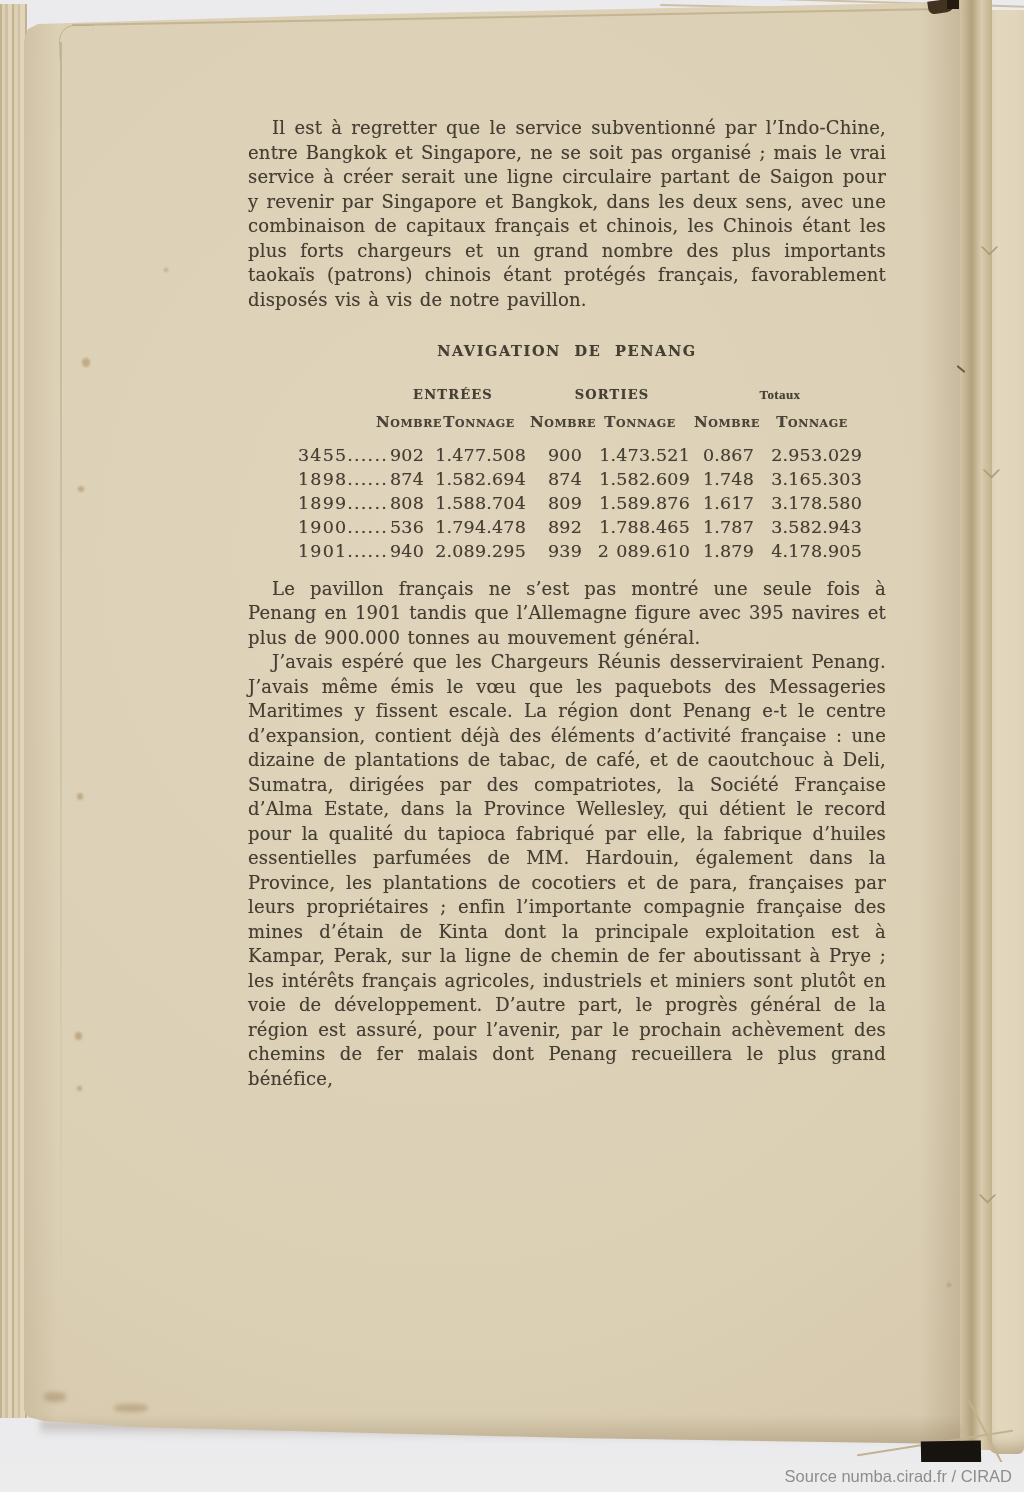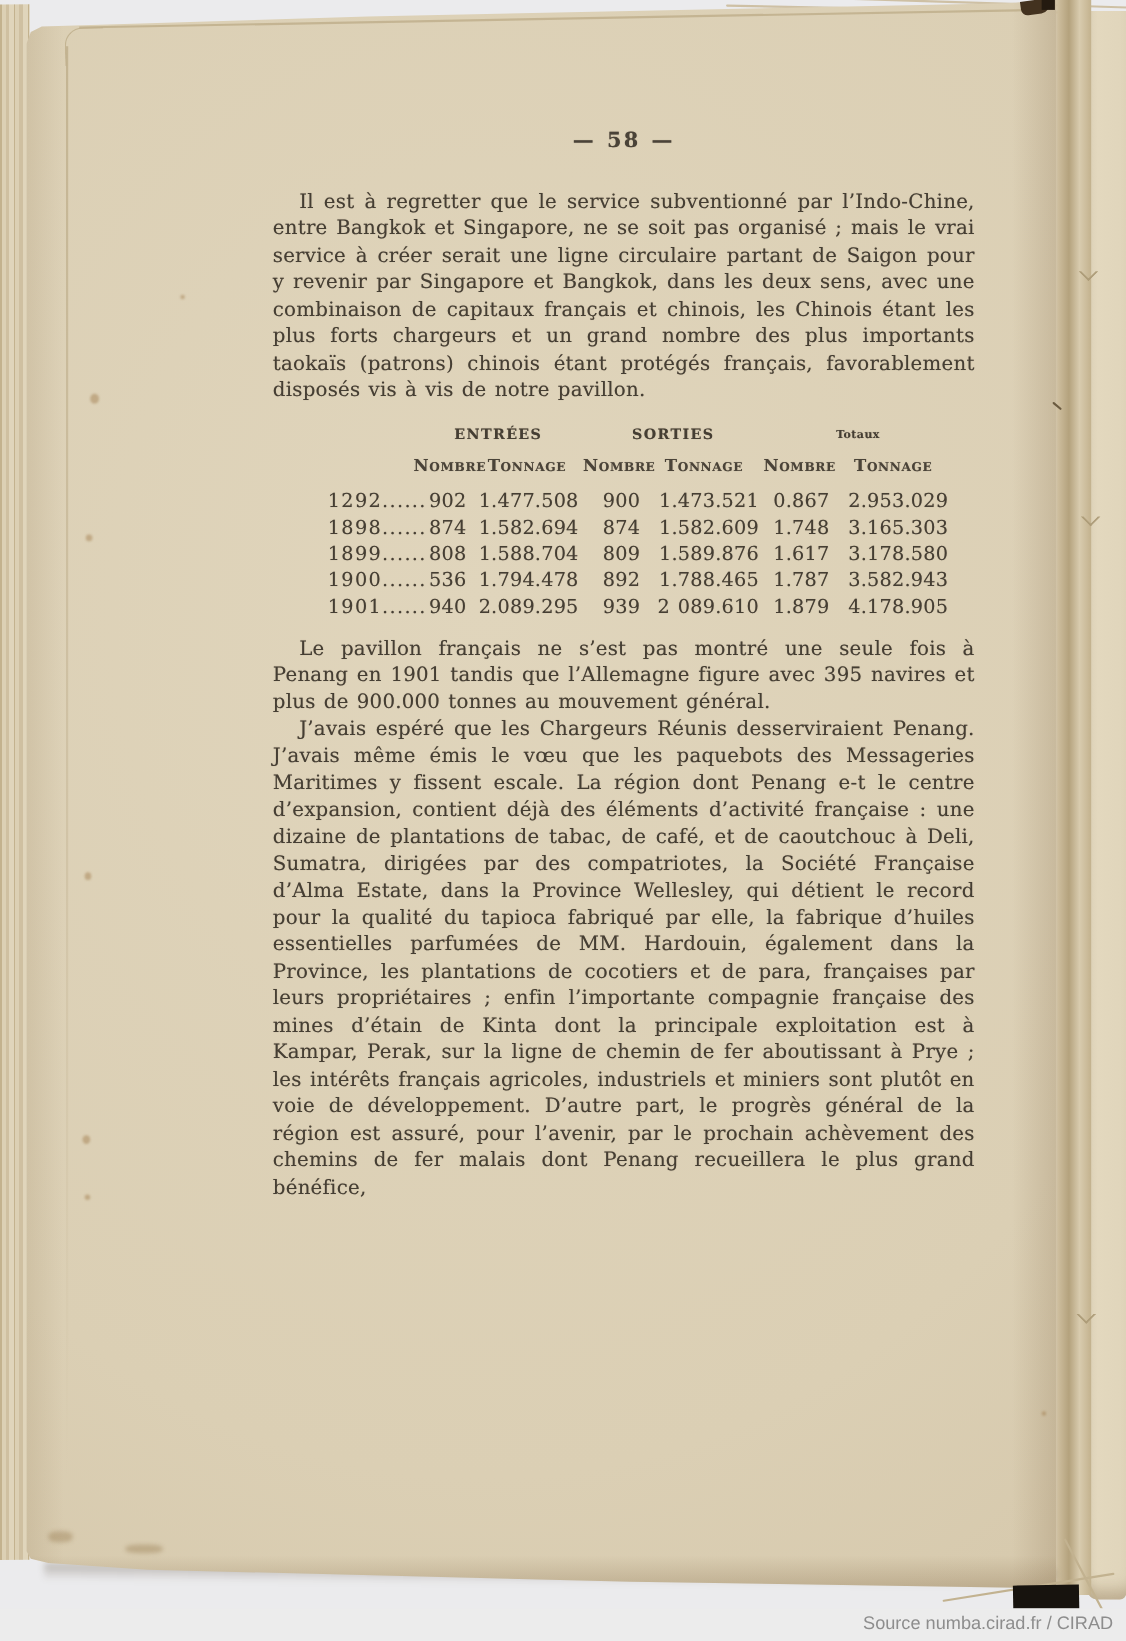--- a/index.html
+++ b/index.html
@@ -68,21 +68,21 @@
   }
   
   .ttable{
     display:grid;
     grid-template-columns:112px 52px 102px 56px 108px 64px 108px;
     margin:16px 0 14px 16px;
     font-size:17.5px;line-height:24px;
     text-align:right;
   }
   .tg{grid-column:span 2;text-align:center;font-size:13px;font-weight:bold;letter-spacing:1.2px;padding-bottom:3px;}
-  .tg.totaux{font-size:10px;letter-spacing:.4px;font-weight:bold;}
+  .tg.totaux{font-size:13px;letter-spacing:.4px;font-weight:bold;font-family:Liberation Serif, serif;}
   .tsub{text-align:center;font-variant:small-caps;font-size:15px;letter-spacing:.6px;padding-bottom:9px;font-weight:bold;color:#4a4338;}
   .tyear{text-align:left;padding-left:34px;letter-spacing:1.2px;}
   .tnum{padding-right:4px;}
   .tspacer{grid-column:1;}
   
   .source-bar{
     position:absolute;left:0;right:0;bottom:0;height:30px;background:#ececec;
     color:#8d8d8d;font-family:"Liberation Sans", sans-serif;font-size:16.5px;
     line-height:29px;text-align:right;padding-right:12px;box-sizing:border-box;
   }
@@ -110,41 +110,41 @@
   <div class="spot" style="left:64px;top:486px;width:6px;height:6px;"></div>
   <div class="spot" style="left:63px;top:793px;width:6px;height:7px;"></div>
   <div class="spot" style="left:61px;top:1032px;width:7px;height:8px;"></div>
   <div class="spot" style="left:63px;top:1086px;width:5px;height:5px;"></div>
   <div class="spot" style="left:150px;top:268px;width:4px;height:4px;"></div>
   <div class="spot" style="left:933px;top:1283px;width:4px;height:4px;"></div>
   <div class="smudge" style="left:100px;top:1404px;width:34px;height:8px;"></div>
   <div class="smudge" style="left:30px;top:1392px;width:22px;height:10px;"></div>
 
   <div class="content">
-    <div class="pagenum">— 58 —</div>
 
     <p>Il est à regretter que le service subventionné par l’Indo-Chine, entre Bangkok et Singapore, ne se soit pas organisé ; mais le vrai service à créer serait une ligne circulaire partant de Saigon pour y revenir par Singapore et Bangkok, dans les deux sens, avec une combinaison de capitaux français et chinois, les Chinois étant les plus forts chargeurs et un grand nombre des plus importants taokaïs (patrons) chinois étant protégés français, favorablement disposés vis à vis de notre pavillon.</p>
 
+    <div class="heading">NAVIGATION DE PENANG</div>
 
 
     <div class="ttable">
       <span class="tspacer"></span>
       <span class="tg">ENTRÉES</span>
       <span class="tg">SORTIES</span>
       <span class="tg totaux">Totaux</span>
 
       <span class="tspacer"></span>
       <span class="tsub">Nombre</span>
       <span class="tsub">Tonnage</span>
       <span class="tsub">Nombre</span>
       <span class="tsub">Tonnage</span>
       <span class="tsub">Nombre</span>
       <span class="tsub">Tonnage</span>
 
-      <span class="tyear">1292......</span>
+      <span class="tyear">3455......</span>
       <span class="tnum">902</span>
       <span class="tnum">1.477.508</span>
       <span class="tnum">900</span>
       <span class="tnum">1.473.521</span>
       <span class="tnum">0.867</span>
       <span class="tnum">2.953.029</span>
 
       <span class="tyear">1898......</span>
       <span class="tnum">874</span>
       <span class="tnum">1.582.694</span>

